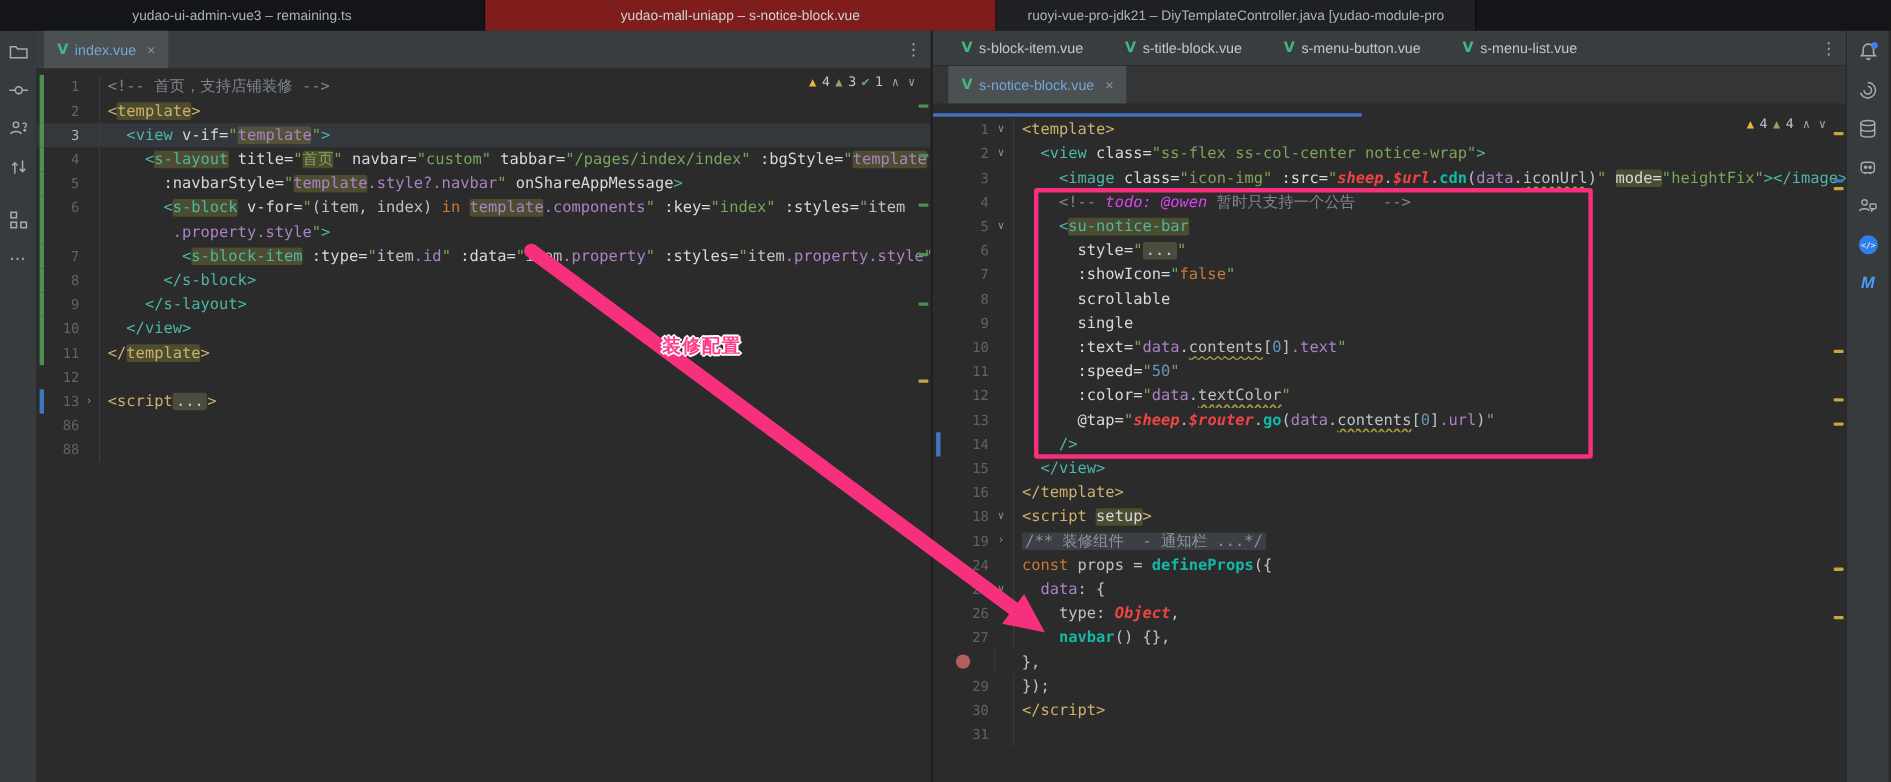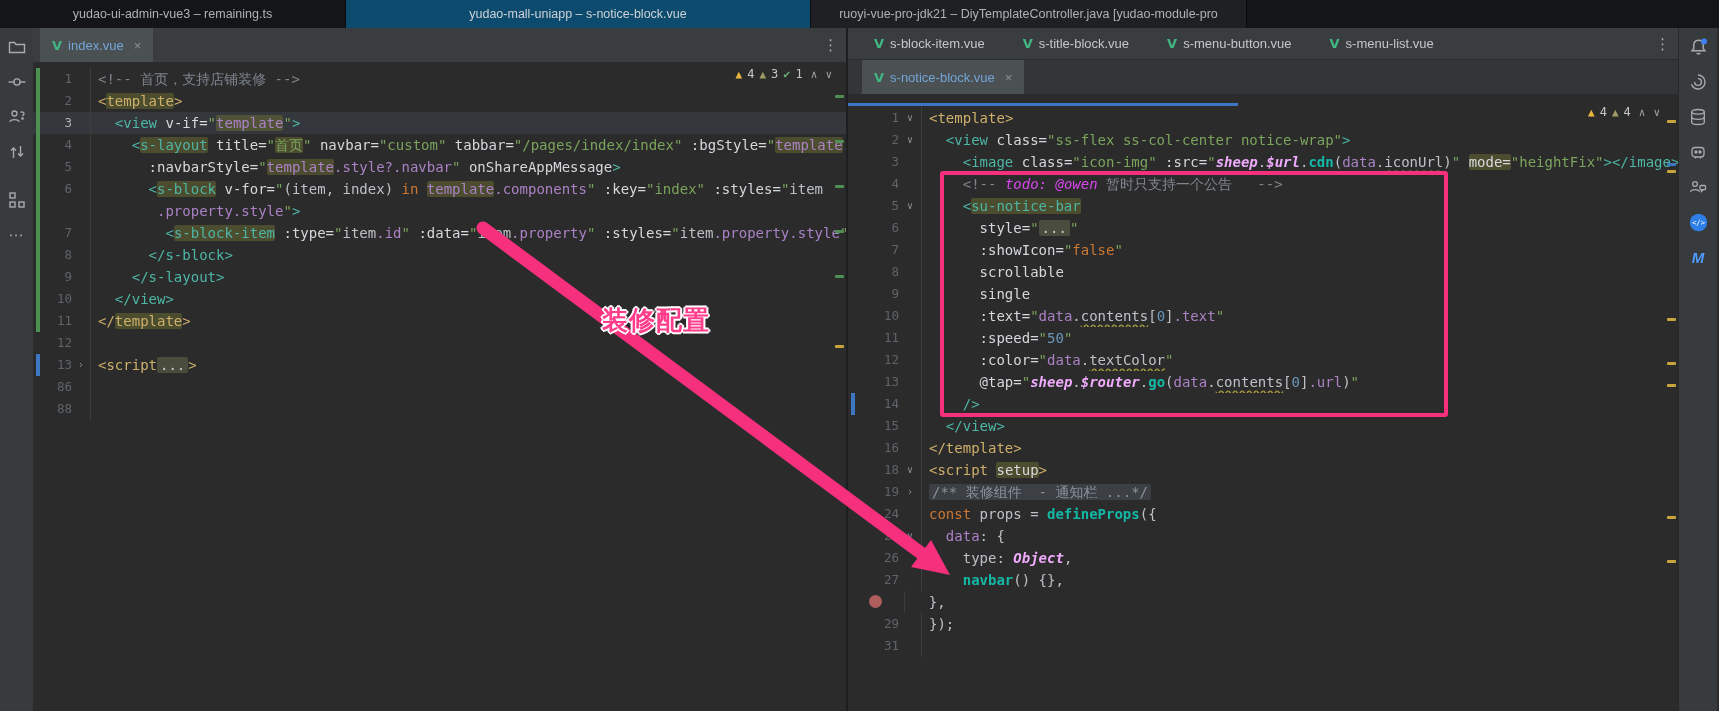--- a/index.html
+++ b/index.html
@@ -6,21 +6,21 @@
   html,body { width:1719px; height:711px; overflow:hidden; background:#2b2b2b;
     font-family:"Liberation Sans", sans-serif; }
   #stage { position:relative; width:1719px; height:711px; background:#2b2b2b; }
 
   
   #title-bar { position:absolute; left:0; top:0; width:1719px; height:28px; display:flex; background:#141518; }
   .title-seg { height:28px; display:flex; align-items:center; justify-content:center;
     color:#aeb2b6; font-size:12.5px; border-right:1px solid #0b0c0d; overflow:hidden; white-space:nowrap;
     background:#1e2023; }
   .title-seg.first { background:#141518; }
-  .title-seg.active { background:#0c4a6e; color:#ced2d6; }
+  .title-seg.active { background:#7f1d1d; color:#ced2d6; }
 
   
   #main { position:absolute; left:0; top:28px; width:1719px; height:683px; display:flex; }
 
   .activity-bar { width:33px; background:#383b3d; display:flex; flex-direction:column; align-items:center;
     padding-top:8px; gap:13px; flex-shrink:0; }
   .activity-bar.right-bar { width:39px; background:#383b3d; border-left:1px solid #27292b; }
   .ab-icon { width:22px; height:22px; display:flex; align-items:center; justify-content:center; color:#a7abb0; }
   .ab-icon svg { display:block; }
   .ab-divider { width:22px; border-top:1px dotted #5a5e62; height:1px; }
@@ -64,21 +64,21 @@
 
   
   .tk-pl   { color:#bdc1c7; }
   .tk-tag  { color:#4db6a6; }
   .tk-stag { color:#ceb06b; }
   .tk-attr { color:#d5d8dc; }
   .tk-str  { color:#7ba45c; }
   .tk-kw   { color:#cc7832; }
   .tk-num  { color:#6897bb; }
   .tk-id   { color:#ab82c6; }
-  .tk-it   { color:#f0abfc; font-style:italic; }
+  .tk-it   { color:#ef4444; font-style:italic; }
   .tk-b    { font-weight:bold; }
   .tk-fn   { color:#14b8a6; font-weight:bold; }
   .tk-cmt  { color:#7e858f; }
   .tk-cmti { color:#d946ef; font-style:italic; }
   .tk-hl   { background:rgba(118,118,54,.45); border-radius:2px; }
   .tk-warn { text-decoration:underline wavy #a79b3e; text-underline-offset:3px; }
   .tk-fold { background:#4a4d3e; color:#c7cbd0; border-radius:2px; padding:0 3px; }
   .tk-foldc{ color:#8b929c; background:#3c3f44; border-radius:2px; padding:0 3px; }
 
   
@@ -93,32 +93,32 @@
   
   .stripe-mark { position:absolute; right:2px; width:9px; height:3px; border-radius:1px; z-index:4; }
   .sm-g { background:#4e8f52; } .sm-y { background:#c8a63d; } .sm-b { background:#3d77c2; }
 
   
   #hscroll-thumb { position:absolute; left:0; top:8px; width:390px; height:3px; background:#3f74c7; z-index:3; }
   #pink-rect { position:absolute; left:92px; top:76px; width:508px; height:246px; border:4px solid #f7307e; border-radius:3px; z-index:5; }
 
   
   #annot-svg { position:absolute; left:0; top:0; width:1719px; height:711px; z-index:8; pointer-events:none; }
-  #annot-label { position:absolute; left:602px; top:303px; z-index:9; font-size:26px; font-weight:bold;
+  #annot-label { position:absolute; left:602px; top:303px; z-index:9; font-size:17px; font-weight:bold;
     letter-spacing:1px; color:#ff3d8b; pointer-events:none;
     text-shadow:-2px 0 0 #fff, 2px 0 0 #fff, 0 -2px 0 #fff, 0 2px 0 #fff,
                 -1px -1px 0 #fff, 1px 1px 0 #fff, -1px 1px 0 #fff, 1px -1px 0 #fff; }
 </style>
 </head>
 <body>
 
 <div id="stage">
 
   <div id="title-bar">
-      <div class="title-seg first" style="width: 346px;">yudao-ui-admin-vue3 – remaining.ts</div>
+      <div class="title-seg first" style="width: 441px;">yudao-ui-admin-vue3 – remaining.ts</div>
       <div class="title-seg active" style="width: 465px;">yudao-mall-uniapp – s-notice-block.vue</div>
       <div class="title-seg" style="width: 436px;">ruoyi-vue-pro-jdk21 – DiyTemplateController.java [yudao-module-pro</div>
     </div>
 
   <div id="main">
 
     <div class="activity-bar" id="left-activity-bar">
         <span class="ab-icon">
           <svg width="20" height="20" viewBox="0 0 20 20">
             <path d="M2.5 15.5v-10h5l1.5 2h8.5v8z" fill="none" stroke="#a7abb0" stroke-width="1.4"></path>
@@ -260,20 +260,21 @@
           <div class="crow"><span class="g-chg"></span><span class="g-num">15</span><span class="g-fold"></span><span class="g-sep"></span><span class="ctext"><span class="tk-pl">  </span><span class="tk-tag">&lt;/view&gt;</span></span></div>
           <div class="crow"><span class="g-chg"></span><span class="g-num">16</span><span class="g-fold"></span><span class="g-sep"></span><span class="ctext"><span class="tk-stag">&lt;/template&gt;</span></span></div>
           <div class="crow"><span class="g-chg"></span><span class="g-num">18</span><span class="g-fold">∨</span><span class="g-sep"></span><span class="ctext"><span class="tk-stag">&lt;</span><span class="tk-stag">script </span><span class="tk-attr tk-hl">setup</span><span class="tk-stag">&gt;</span></span></div>
           <div class="crow"><span class="g-chg"></span><span class="g-num">19</span><span class="g-fold">›</span><span class="g-sep"></span><span class="ctext"><span class="tk-foldc">/** 装修组件  - 通知栏 ...*/</span></span></div>
           <div class="crow"><span class="g-chg"></span><span class="g-num">24</span><span class="g-fold"></span><span class="g-sep"></span><span class="ctext"><span class="tk-kw">const</span><span class="tk-pl"> props = </span><span class="tk-fn">defineProps</span><span class="tk-pl">({</span></span></div>
           <div class="crow"><span class="g-chg"></span><span class="g-num">25</span><span class="g-fold">∨</span><span class="g-sep"></span><span class="ctext"><span class="tk-pl">  </span><span class="tk-id">data</span><span class="tk-pl">: {</span></span></div>
           <div class="crow"><span class="g-chg"></span><span class="g-num">26</span><span class="g-fold"></span><span class="g-sep"></span><span class="ctext"><span class="tk-pl">    </span><span class="tk-pl">type</span><span class="tk-pl">: </span><span class="tk-it tk-b">Object</span><span class="tk-pl">,</span></span></div>
           <div class="crow"><span class="g-chg"></span><span class="g-num">27</span><span class="g-fold"></span><span class="g-sep"></span><span class="ctext"><span class="tk-pl">    </span><span class="tk-fn">navbar</span><span class="tk-pl">() {},</span></span></div>
           <div class="crow bp-row"><span class="g-chg"></span><span class="g-bp"></span><span class="g-fold"></span><span class="g-sep"></span><span class="ctext"><span class="tk-pl">  },</span></span></div>
           <div class="crow"><span class="g-chg"></span><span class="g-num">29</span><span class="g-fold"></span><span class="g-sep"></span><span class="ctext"><span class="tk-pl">});</span></span></div>
+          <div class="crow"><span class="g-chg"></span><span class="g-num">30</span><span class="g-fold"></span><span class="g-sep"></span><span class="ctext"><span class="tk-stag">&lt;/script&gt;</span></span></div>
           <div class="crow"><span class="g-chg"></span><span class="g-num">31</span><span class="g-fold"></span><span class="g-sep"></span><span class="ctext"></span></div>
           <span class="stripe-mark sm-y" style="top: 25px;"></span>
           <span class="stripe-mark sm-b" style="top: 68px;"></span>
           <span class="stripe-mark sm-y" style="top: 75px;"></span>
           <span class="stripe-mark sm-y" style="top: 223px;"></span>
           <span class="stripe-mark sm-y" style="top: 267px;"></span>
           <span class="stripe-mark sm-y" style="top: 289px;"></span>
           <span class="stripe-mark sm-y" style="top: 421px;"></span>
           <span class="stripe-mark sm-y" style="top: 465px;"></span>
         </div>

